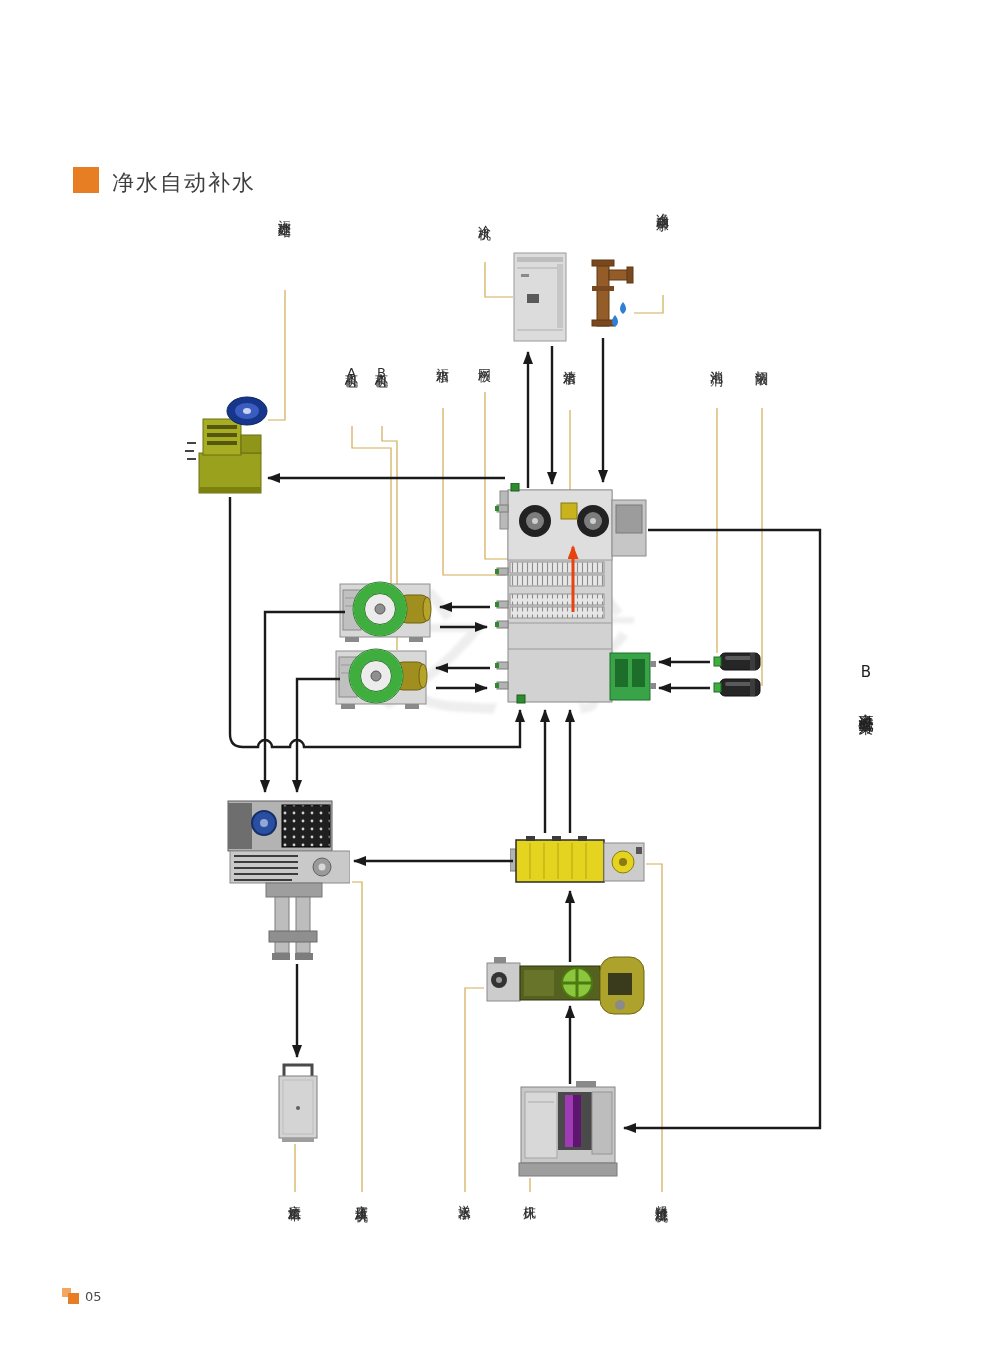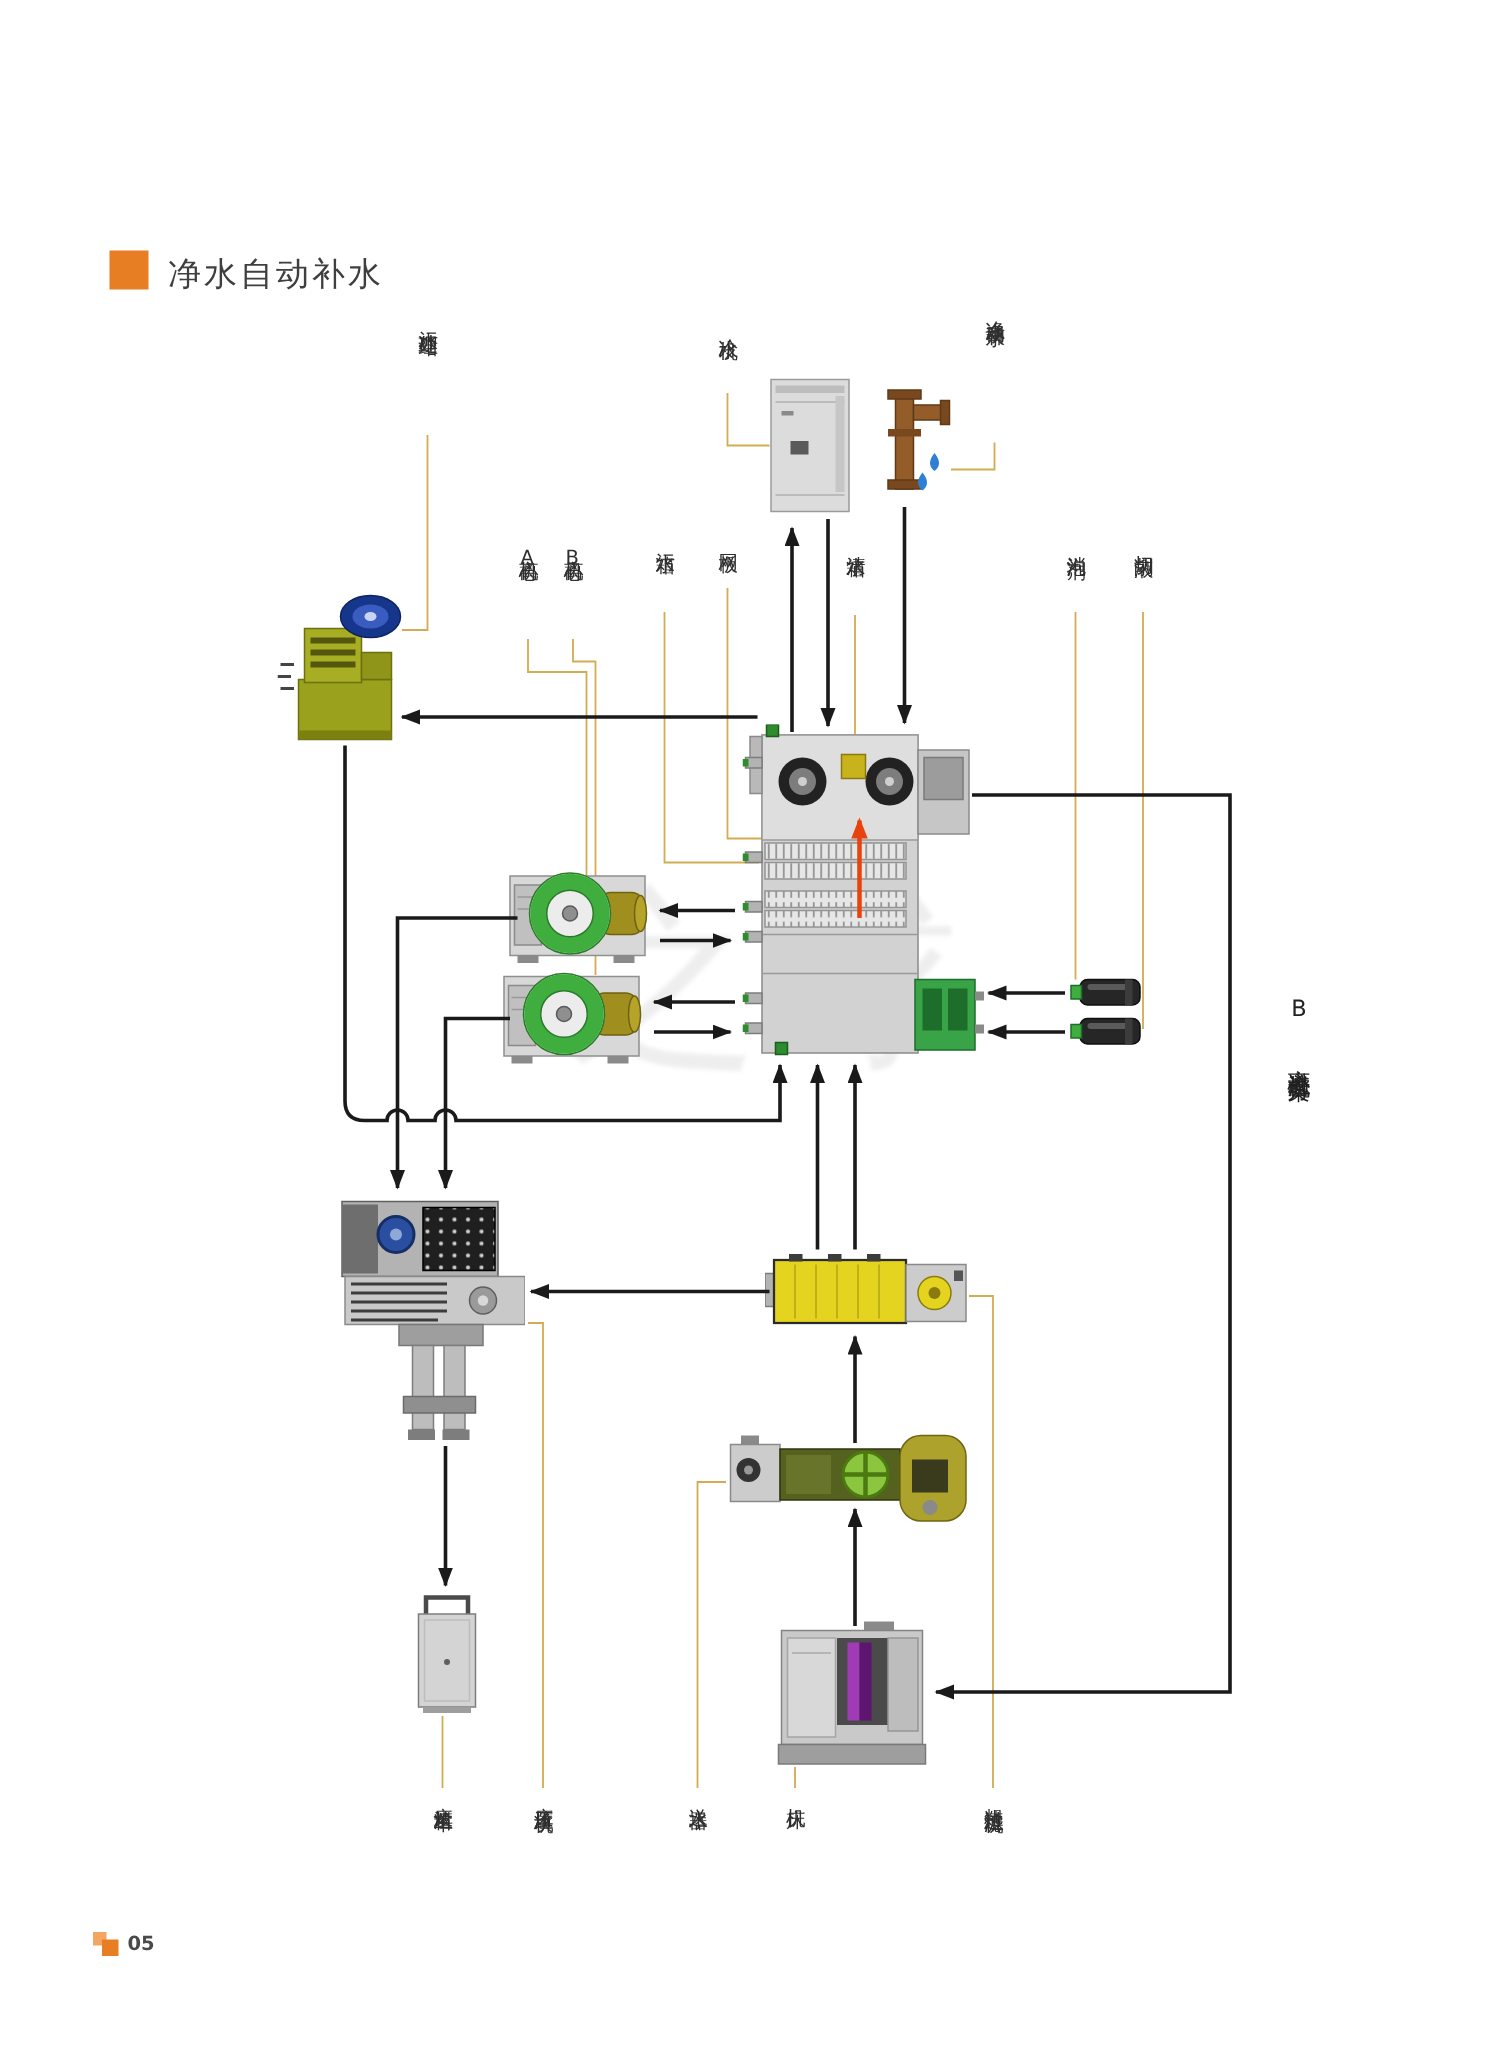--- a/index.html
+++ b/index.html
@@ -13,21 +13,21 @@
   
   .vlabel{position:absolute;writing-mode:vertical-rl;text-orientation:upright;
           font-size:13px;color:#2f2f2f;letter-spacing:1px;white-space:nowrap;z-index:5;}
   .side-caption{font-size:15px;color:#222;}
   
   .watermark{position:absolute;left:378px;top:568px;font-size:128px;color:#e3e3e3;
              opacity:.6;filter:blur(1.5px);letter-spacing:6px;z-index:0;white-space:nowrap;}
   
   .footer-sq1{position:absolute;left:62px;top:1288px;width:9px;height:9px;background:#f2a661;}
   .footer-sq2{position:absolute;left:68px;top:1293px;width:11px;height:11px;background:#e87e23;}
-  .page-number{position:absolute;left:85px;top:1289px;font-size:13px;font-weight:bold;color:#4a4a4a;}
+  .page-number{position:absolute;left:85px;top:1289px;font-size:13px;font-weight:normal;color:#4a4a4a;}
   .lines-under{position:absolute;left:0;top:0;z-index:1;}
   .machine{z-index:2;}
   .lines-over{position:absolute;left:0;top:0;z-index:3;}
 </style>
 </head>
 <body>
 
 <div class="page">
 
   <div class="watermark">之球</div>

